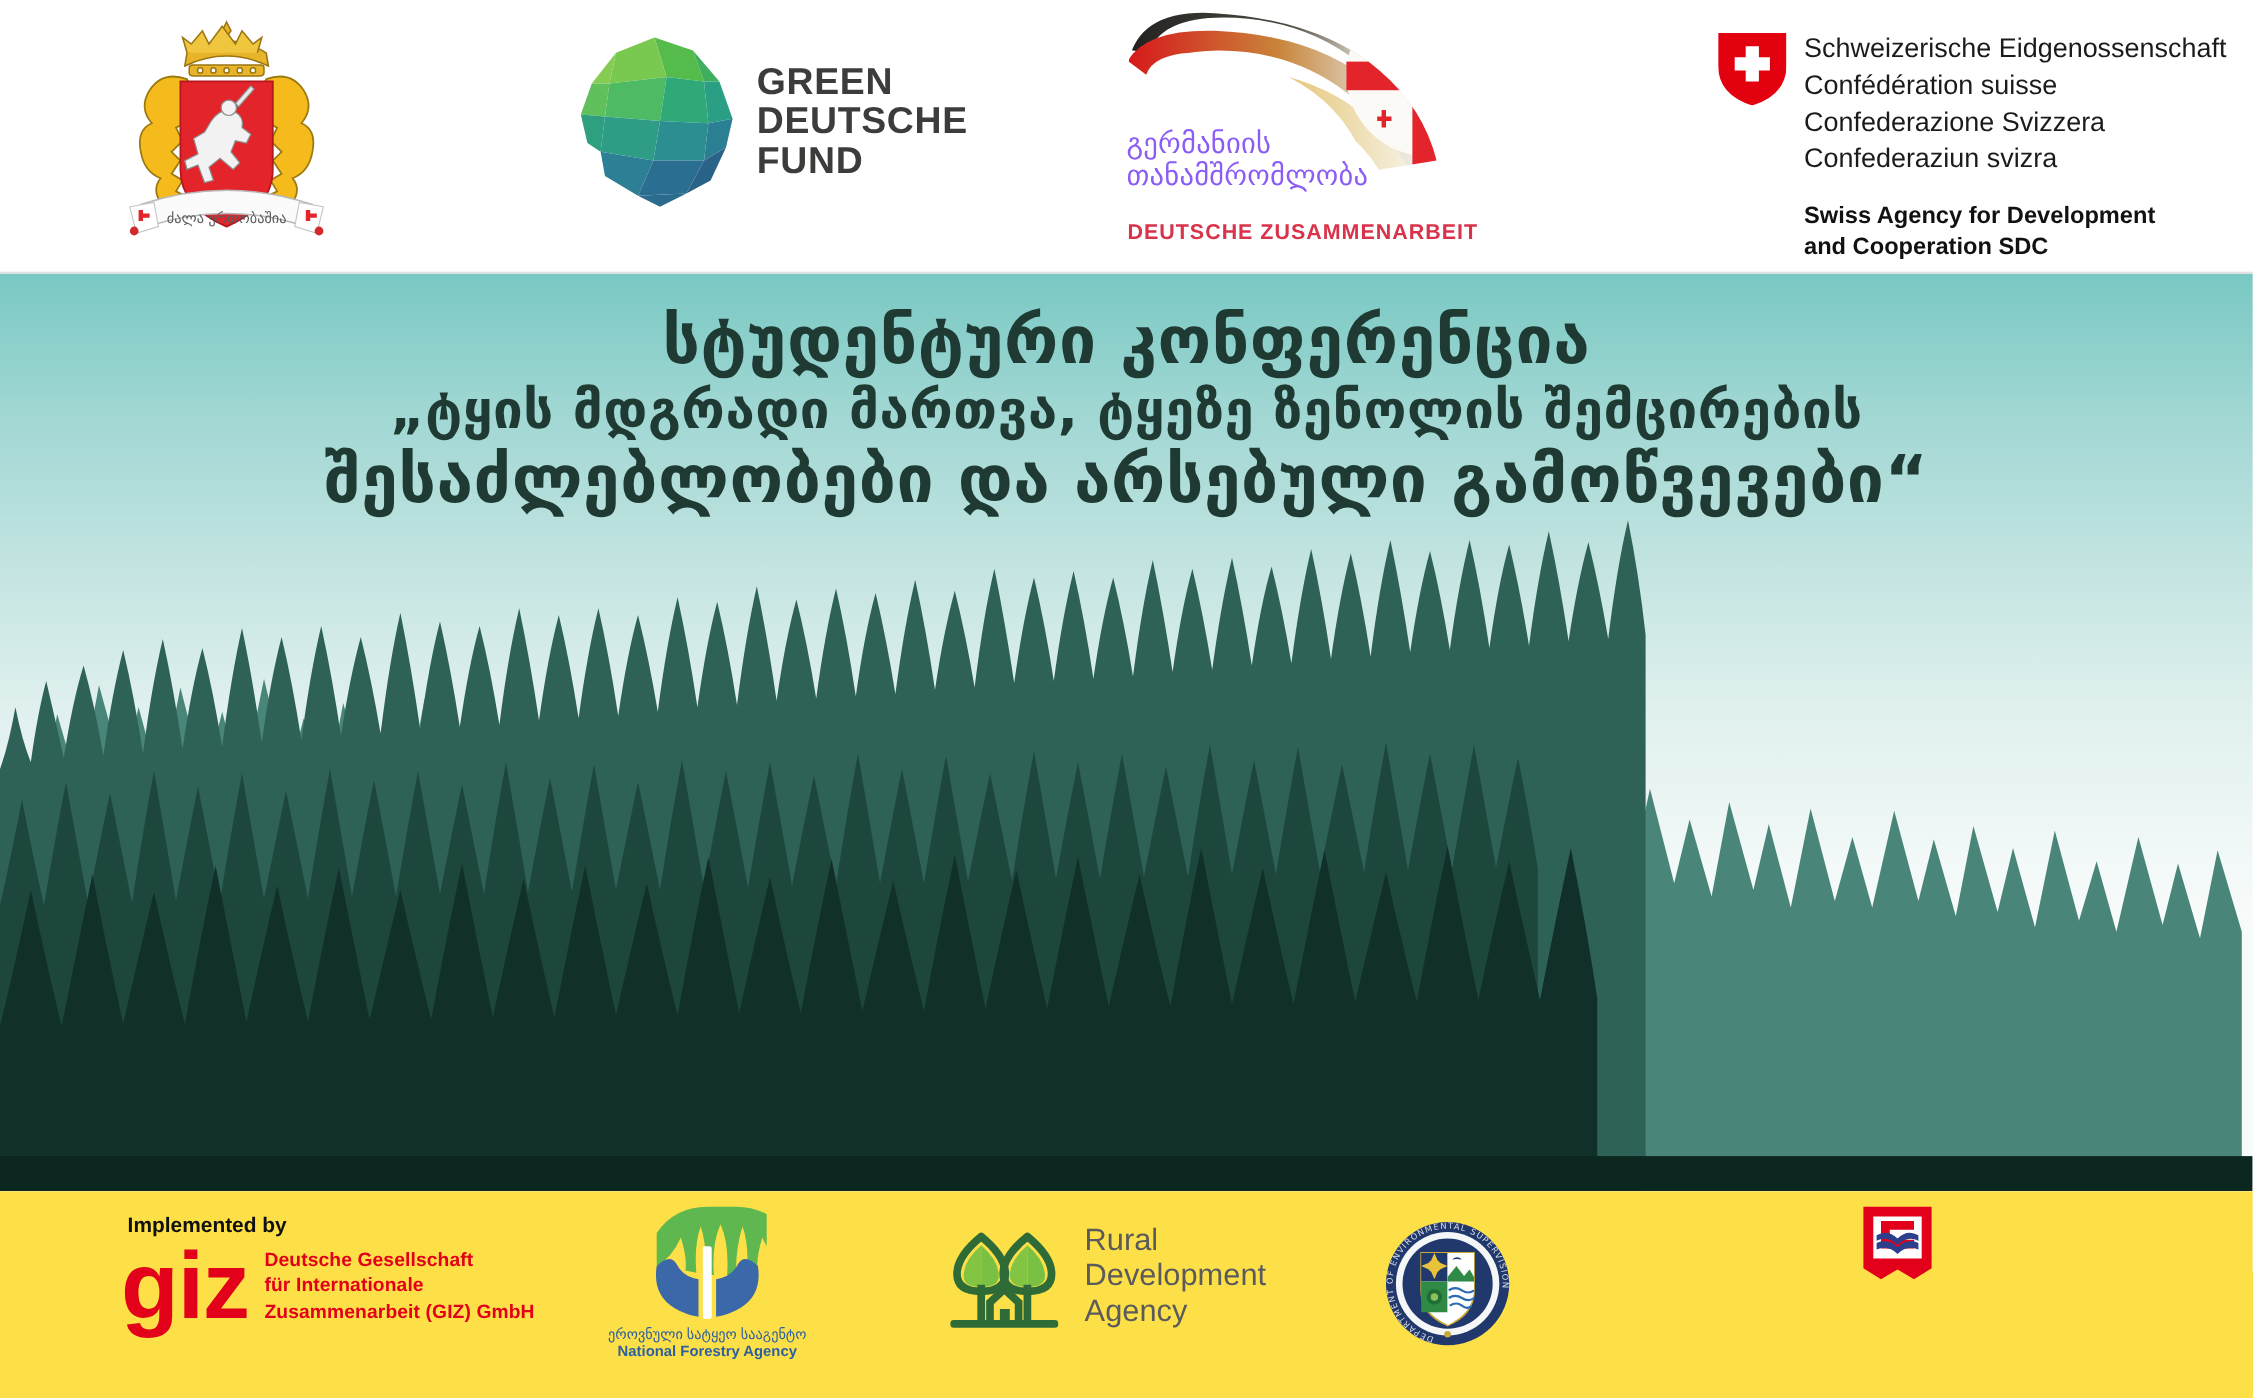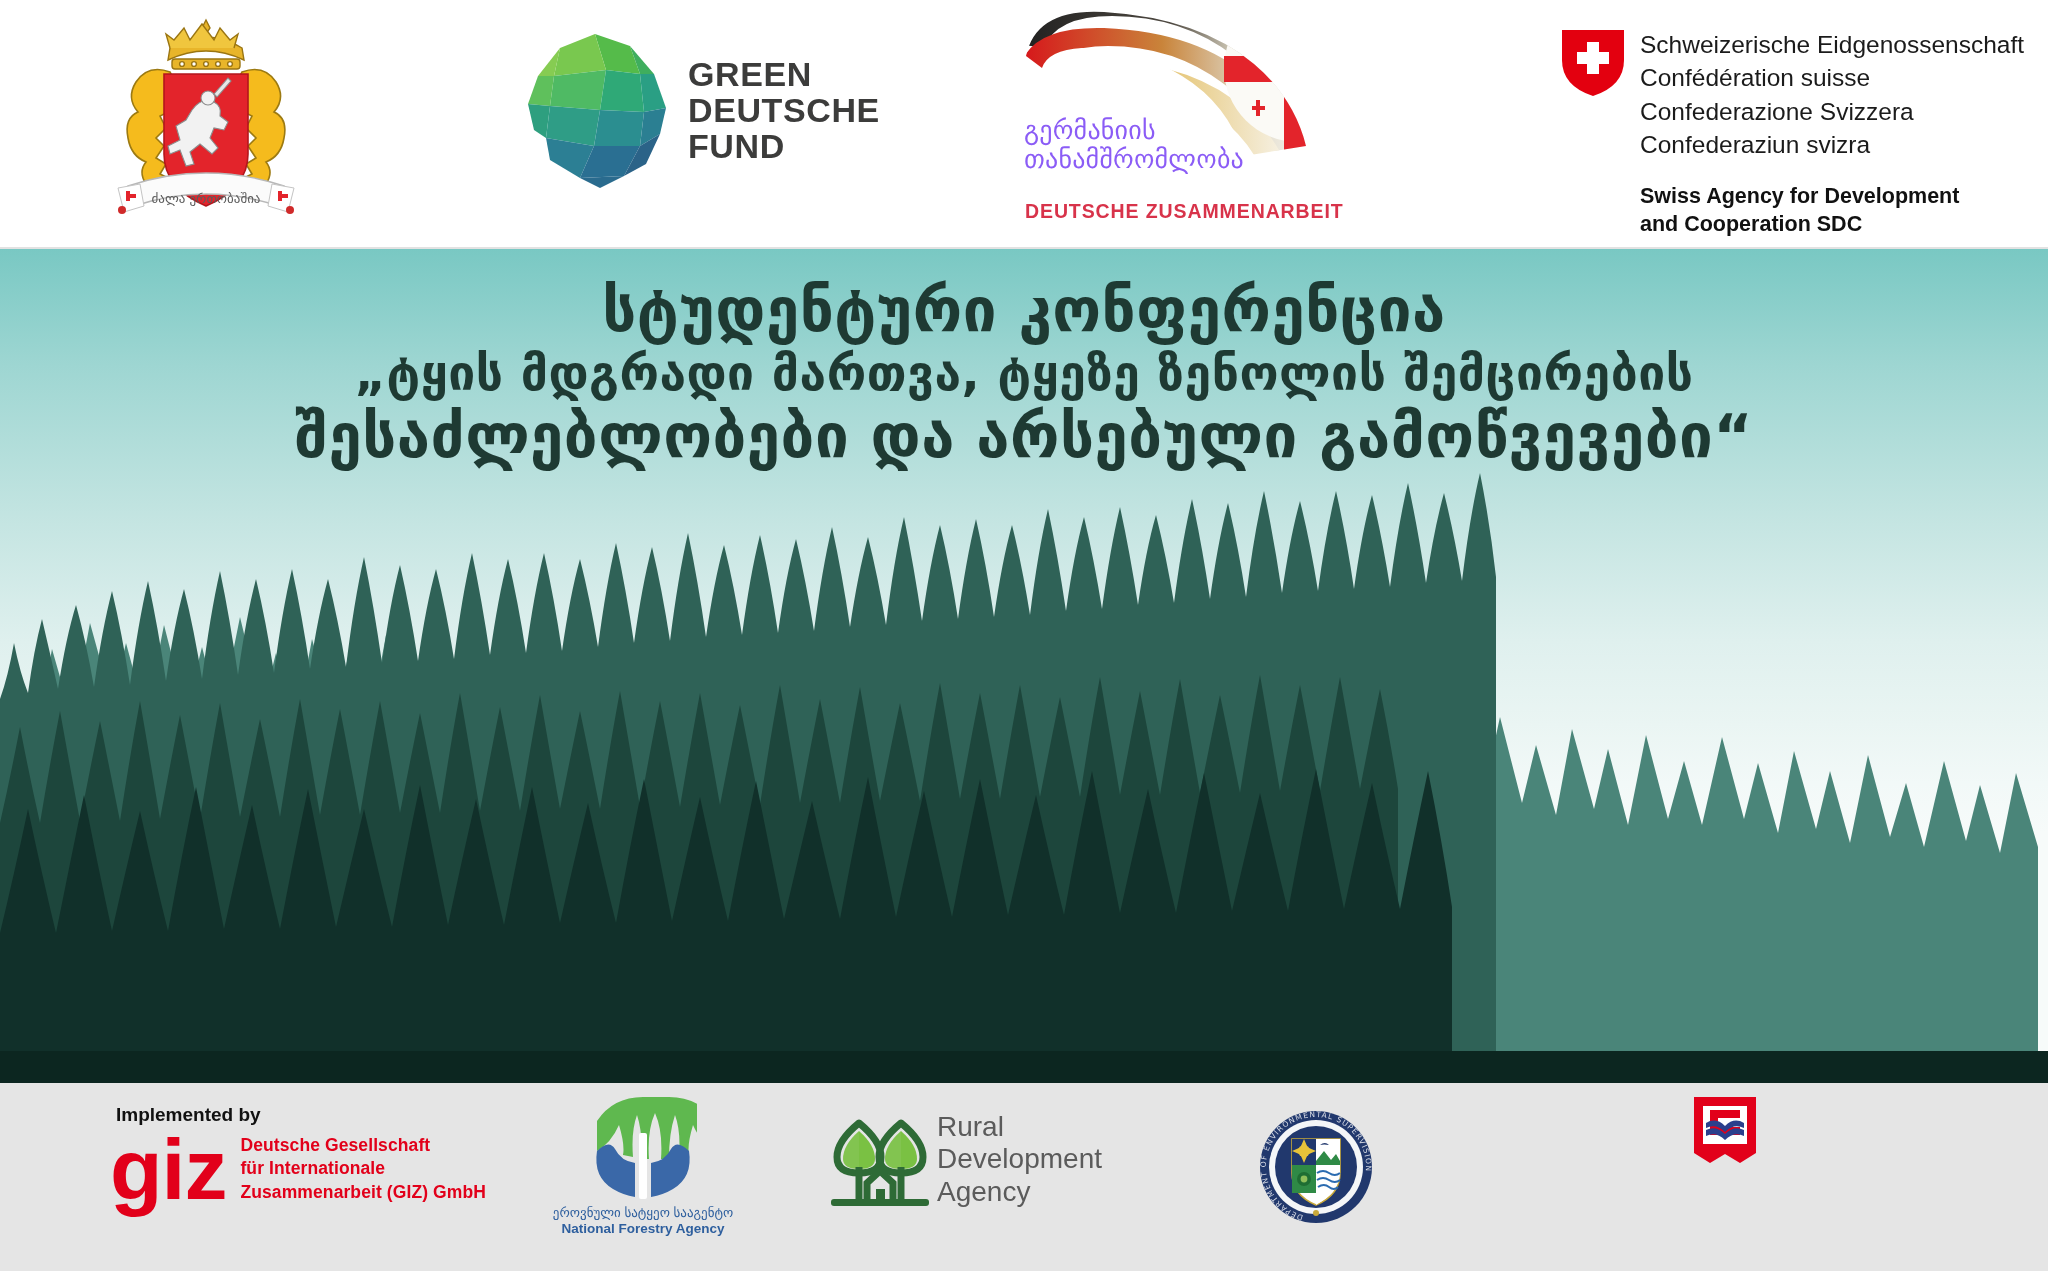--- a/index.html
+++ b/index.html
@@ -62,34 +62,34 @@
   }
   .tl1 { font-size: 60px; }
   .tl2 { font-size: 48px; }
   .tl3 { font-size: 60px; }
 
   .forest { position:absolute; left:0; bottom:0; width: 2048px; height: 620px; }
 
   
   .bottom-bar {
     position: absolute; top: 1083px; left: 0; width: 2048px; height: 188px;
-    background: #e5e5e5;
+    background: #fde047;
   }
   .impl-by { position:absolute; left: 116px; top: 21px; font-size: 19px; font-weight: 700; color:#111; }
   .giz { position:absolute; left: 110px; top: 50px; display:flex; align-items:center; gap: 14px; }
   .giz-mark { font-size: 86px; font-weight: 700; color:#e2001a; line-height: .84;
      font-family:"Liberation Sans", sans-serif; letter-spacing: -1px; }
   .giz-txt { font-size: 17.5px; line-height: 1.33; font-weight: 700; color:#e2001a; letter-spacing:.1px; }
 
   .nfa { position:absolute; left: 548px; top: 10px; width: 190px; text-align:center; }
   .nfa-mark { width: 108px; height: 108px; margin: 0 auto; display:block; }
   .nfa-ka { font-size: 13px; color:#2e5f9e; line-height:1.2; margin-top: 4px; }
   .nfa-en { font-size: 13.5px; color:#2e5f9e; font-weight:600; line-height:1.2; }
 
-  .rda { position:absolute; left: 827px; top: 28px; display:flex; align-items:flex-start; gap: 4px; }
+  .rda { position:absolute; left: 860px; top: 28px; display:flex; align-items:flex-end; gap: 20px; }
   .rda-mark { width: 106px; height: 96px; }
   .rda-txt { font-size: 28px; line-height: 1.16; color:#5b5b5b; }
 
   .des { position:absolute; left: 1258px; top: 26px; width: 116px; height: 116px; }
 
   .eiec { position:absolute; left: 1560px; top: 12px; width: 330px; text-align:center; }
   .eiec-mark { width: 66px; height: 82px; margin: 0 auto; display:block; }
   .eiec-txt { margin-top: 8px; font-size: 17px; line-height: 1.3; font-weight: 700; color:#1f1f1f; }
 </style>
 </head>

